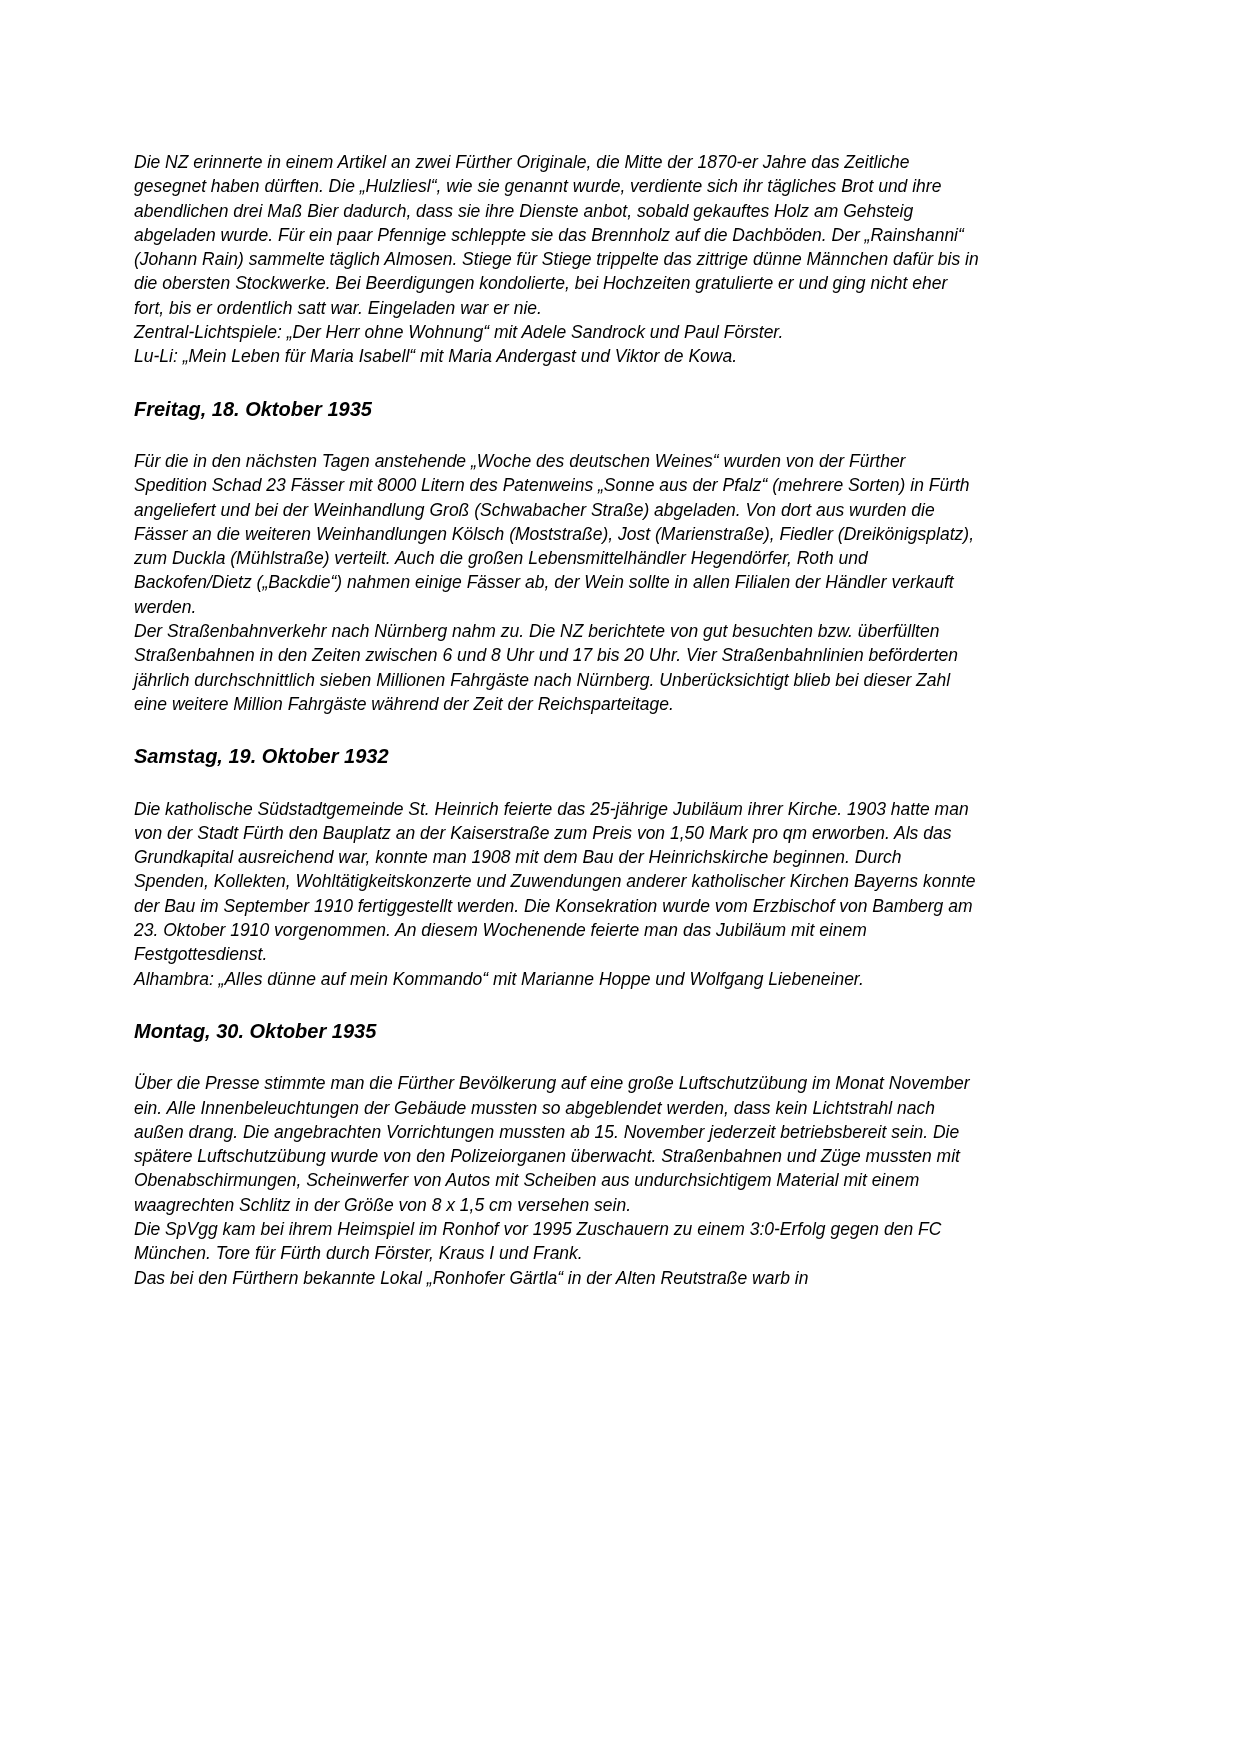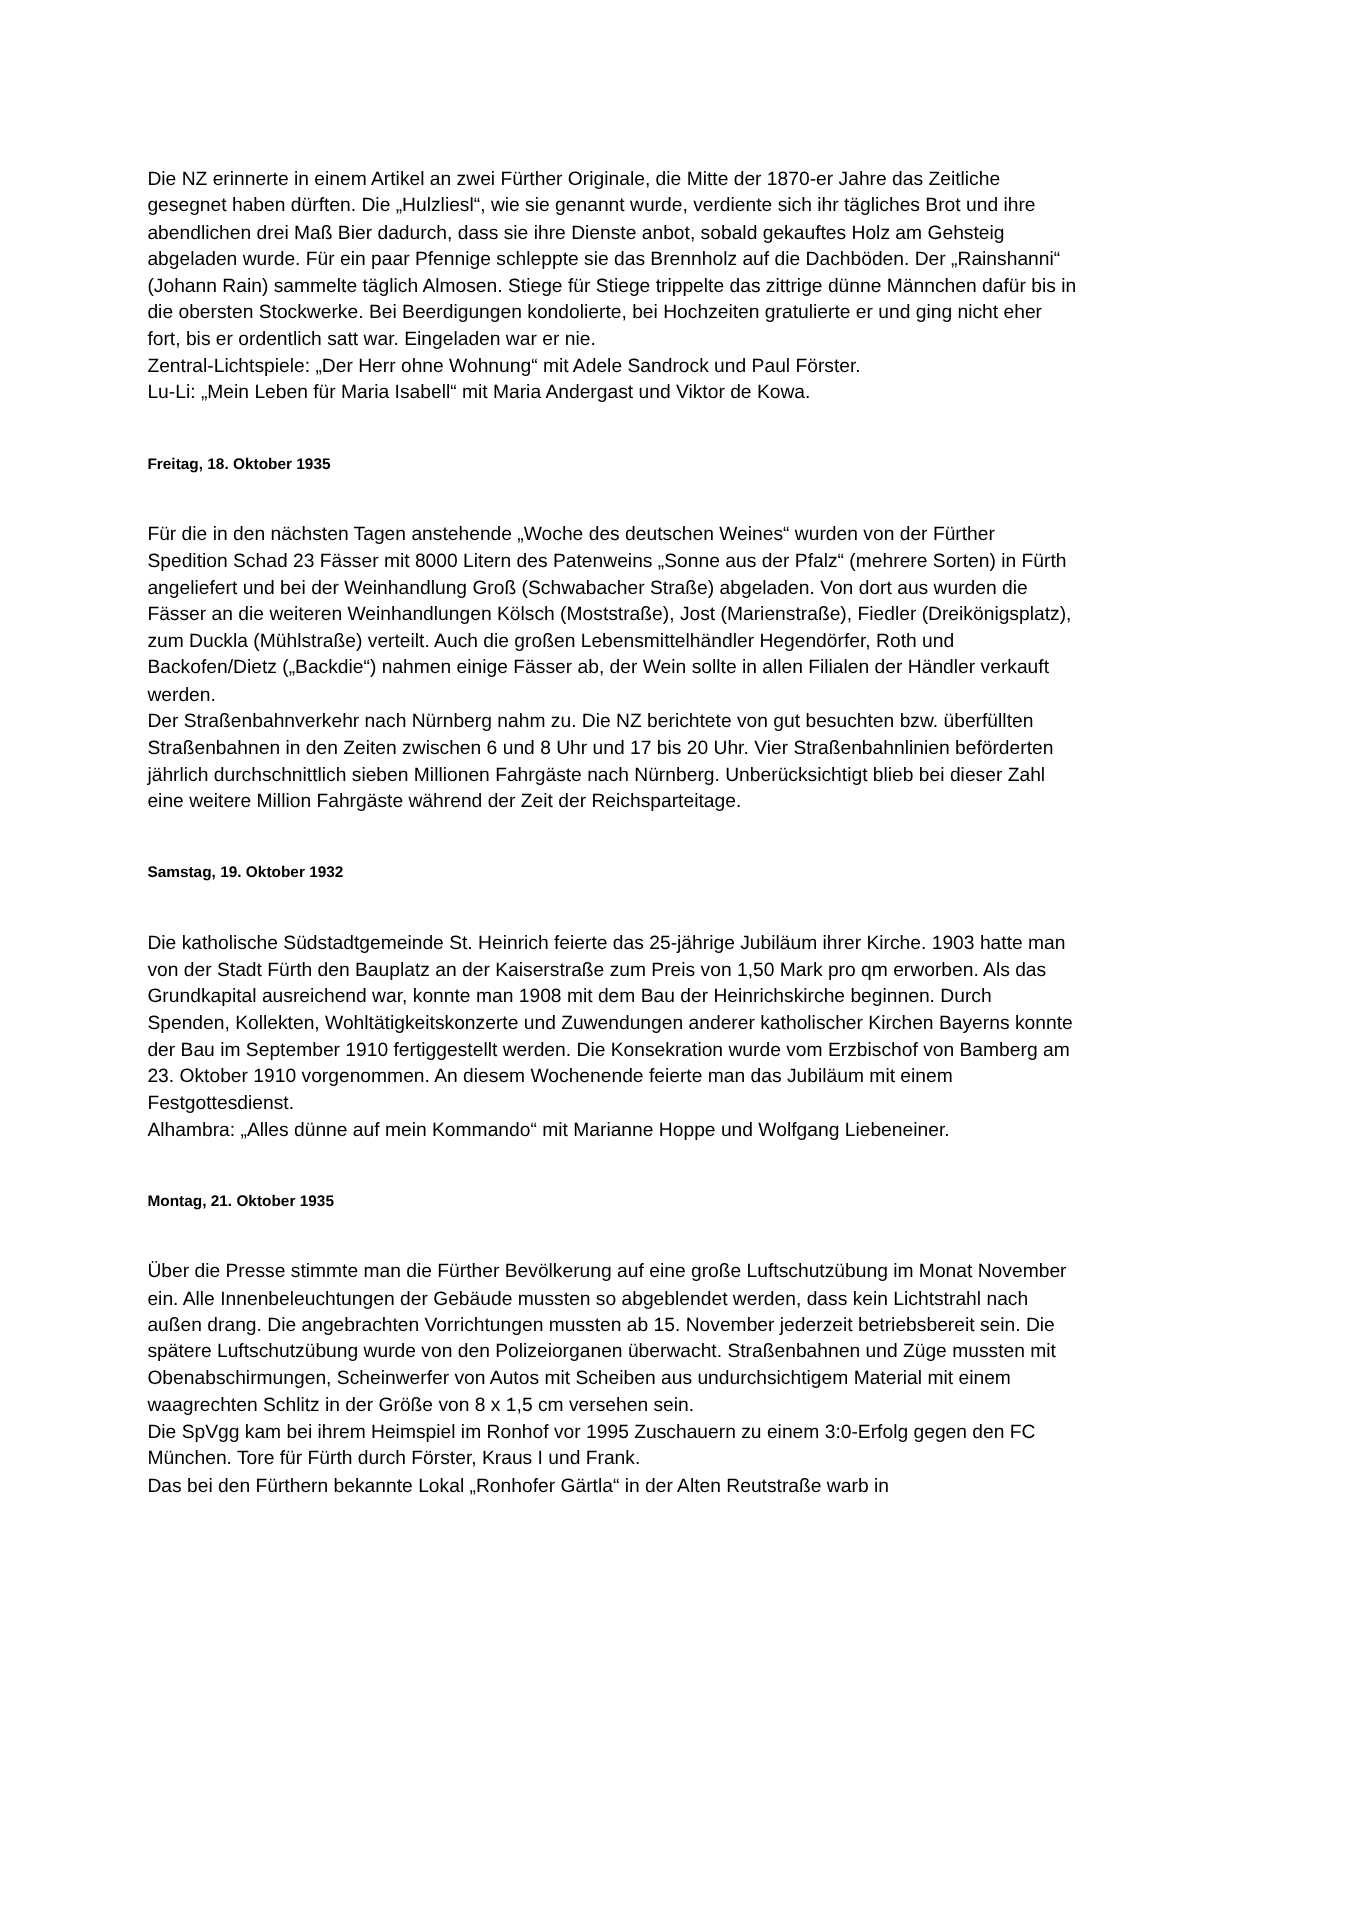--- a/index.html
+++ b/index.html
@@ -13,29 +13,30 @@
     height: 1753px;
     box-sizing: border-box;
     background: #ffffff;
     color: #000000;
     font-family: "Liberation Sans", sans-serif;
     font-size: 17.5px;
     line-height: 24.3px;
     padding: 150px 258px 0 134px;
     overflow: hidden;
     text-align: left;
+    font-style: italic;
   }
   .para {
     margin: 0;
     padding: 0;
   }
   .heading {
-    margin: 40px 0;
+    margin: 28px 0;
     padding: 0;
-    font-size: 14px;
+    font-size: 20px;
     line-height: 24.3px;
     font-weight: bold;
   }
 </style>
 </head>
 <body>
 
 <div class="page">
   <p class="para">Die NZ erinnerte in einem Artikel an zwei Fürther Originale, die Mitte der 1870-er Jahre das Zeitliche gesegnet haben dürften. Die „Hulzliesl“, wie sie genannt wurde, verdiente sich ihr tägliches Brot und ihre abendlichen drei Maß Bier dadurch, dass sie ihre Dienste anbot, sobald gekauftes Holz am Gehsteig abgeladen wurde. Für ein paar Pfennige schleppte sie das Brennholz auf die Dachböden. Der „Rainshanni“ (Johann Rain) sammelte täglich Almosen. Stiege für Stiege trippelte das zittrige dünne Männchen dafür bis in die obersten Stockwerke. Bei Beerdigungen kondolierte, bei Hochzeiten gratulierte er und ging nicht eher fort, bis er ordentlich satt war. Eingeladen war er nie.</p>
   <p class="para">Zentral-Lichtspiele: „Der Herr ohne Wohnung“ mit Adele Sandrock und Paul Förster.</p>
@@ -44,20 +45,20 @@
   <h2 class="heading">Freitag, 18. Oktober 1935</h2>
 
   <p class="para">Für die in den nächsten Tagen anstehende „Woche des deutschen Weines“ wurden von der Fürther Spedition Schad 23 Fässer mit 8000 Litern des Patenweins „Sonne aus der Pfalz“ (mehrere Sorten) in Fürth angeliefert und bei der Weinhandlung Groß (Schwabacher Straße) abgeladen. Von dort aus wurden die Fässer an die weiteren Weinhandlungen Kölsch (Moststraße), Jost (Marienstraße), Fiedler (Dreikönigsplatz), zum Duckla (Mühlstraße) verteilt. Auch die großen Lebensmittelhändler Hegendörfer, Roth und Backofen/Dietz („Backdie“) nahmen einige Fässer ab, der Wein sollte in allen Filialen der Händler verkauft werden.</p>
   <p class="para">Der Straßenbahnverkehr nach Nürnberg nahm zu. Die NZ berichtete von gut besuchten bzw. überfüllten Straßenbahnen in den Zeiten zwischen 6 und 8 Uhr und 17 bis 20 Uhr. Vier Straßenbahnlinien beförderten jährlich durchschnittlich sieben Millionen Fahrgäste nach Nürnberg. Unberücksichtigt blieb bei dieser Zahl eine weitere Million Fahrgäste während der Zeit der Reichsparteitage.</p>
 
   <h2 class="heading">Samstag, 19. Oktober 1932</h2>
 
   <p class="para">Die katholische Südstadtgemeinde St. Heinrich feierte das 25-jährige Jubiläum ihrer Kirche. 1903 hatte man von der Stadt Fürth den Bauplatz an der Kaiserstraße zum Preis von 1,50 Mark pro qm erworben. Als das Grundkapital ausreichend war, konnte man 1908 mit dem Bau der Heinrichskirche beginnen. Durch Spenden, Kollekten, Wohltätigkeitskonzerte und Zuwendungen anderer katholischer Kirchen Bayerns konnte der Bau im September 1910 fertiggestellt werden. Die Konsekration wurde vom Erzbischof von Bamberg am 23. Oktober 1910 vorgenommen. An diesem Wochenende feierte man das Jubiläum mit einem Festgottesdienst.</p>
   <p class="para">Alhambra: „Alles dünne auf mein Kommando“ mit Marianne Hoppe und Wolfgang Liebeneiner.</p>
 
-  <h2 class="heading">Montag, 21. Oktober 1935</h2>
+  <h2 class="heading">Montag, 30. Oktober 1935</h2>
 
   <p class="para">Über die Presse stimmte man die Fürther Bevölkerung auf eine große Luftschutzübung im Monat November ein. Alle Innenbeleuchtungen der Gebäude mussten so abgeblendet werden, dass kein Lichtstrahl nach außen drang. Die angebrachten Vorrichtungen mussten ab 15. November jederzeit betriebsbereit sein. Die spätere Luftschutzübung wurde von den Polizeiorganen überwacht. Straßenbahnen und Züge mussten mit Obenabschirmungen, Scheinwerfer von Autos mit Scheiben aus undurchsichtigem Material mit einem waagrechten Schlitz in der Größe von 8 x 1,5 cm versehen sein.</p>
   <p class="para">Die SpVgg kam bei ihrem Heimspiel im Ronhof vor 1995 Zuschauern zu einem 3:0-Erfolg gegen den FC München. Tore für Fürth durch Förster, Kraus I und Frank.</p>
 
 
   <p class="para">Das bei den Fürthern bekannte Lokal „Ronhofer Gärtla“ in der Alten Reutstraße warb in</p>
 </div>
 
 </body></html>

